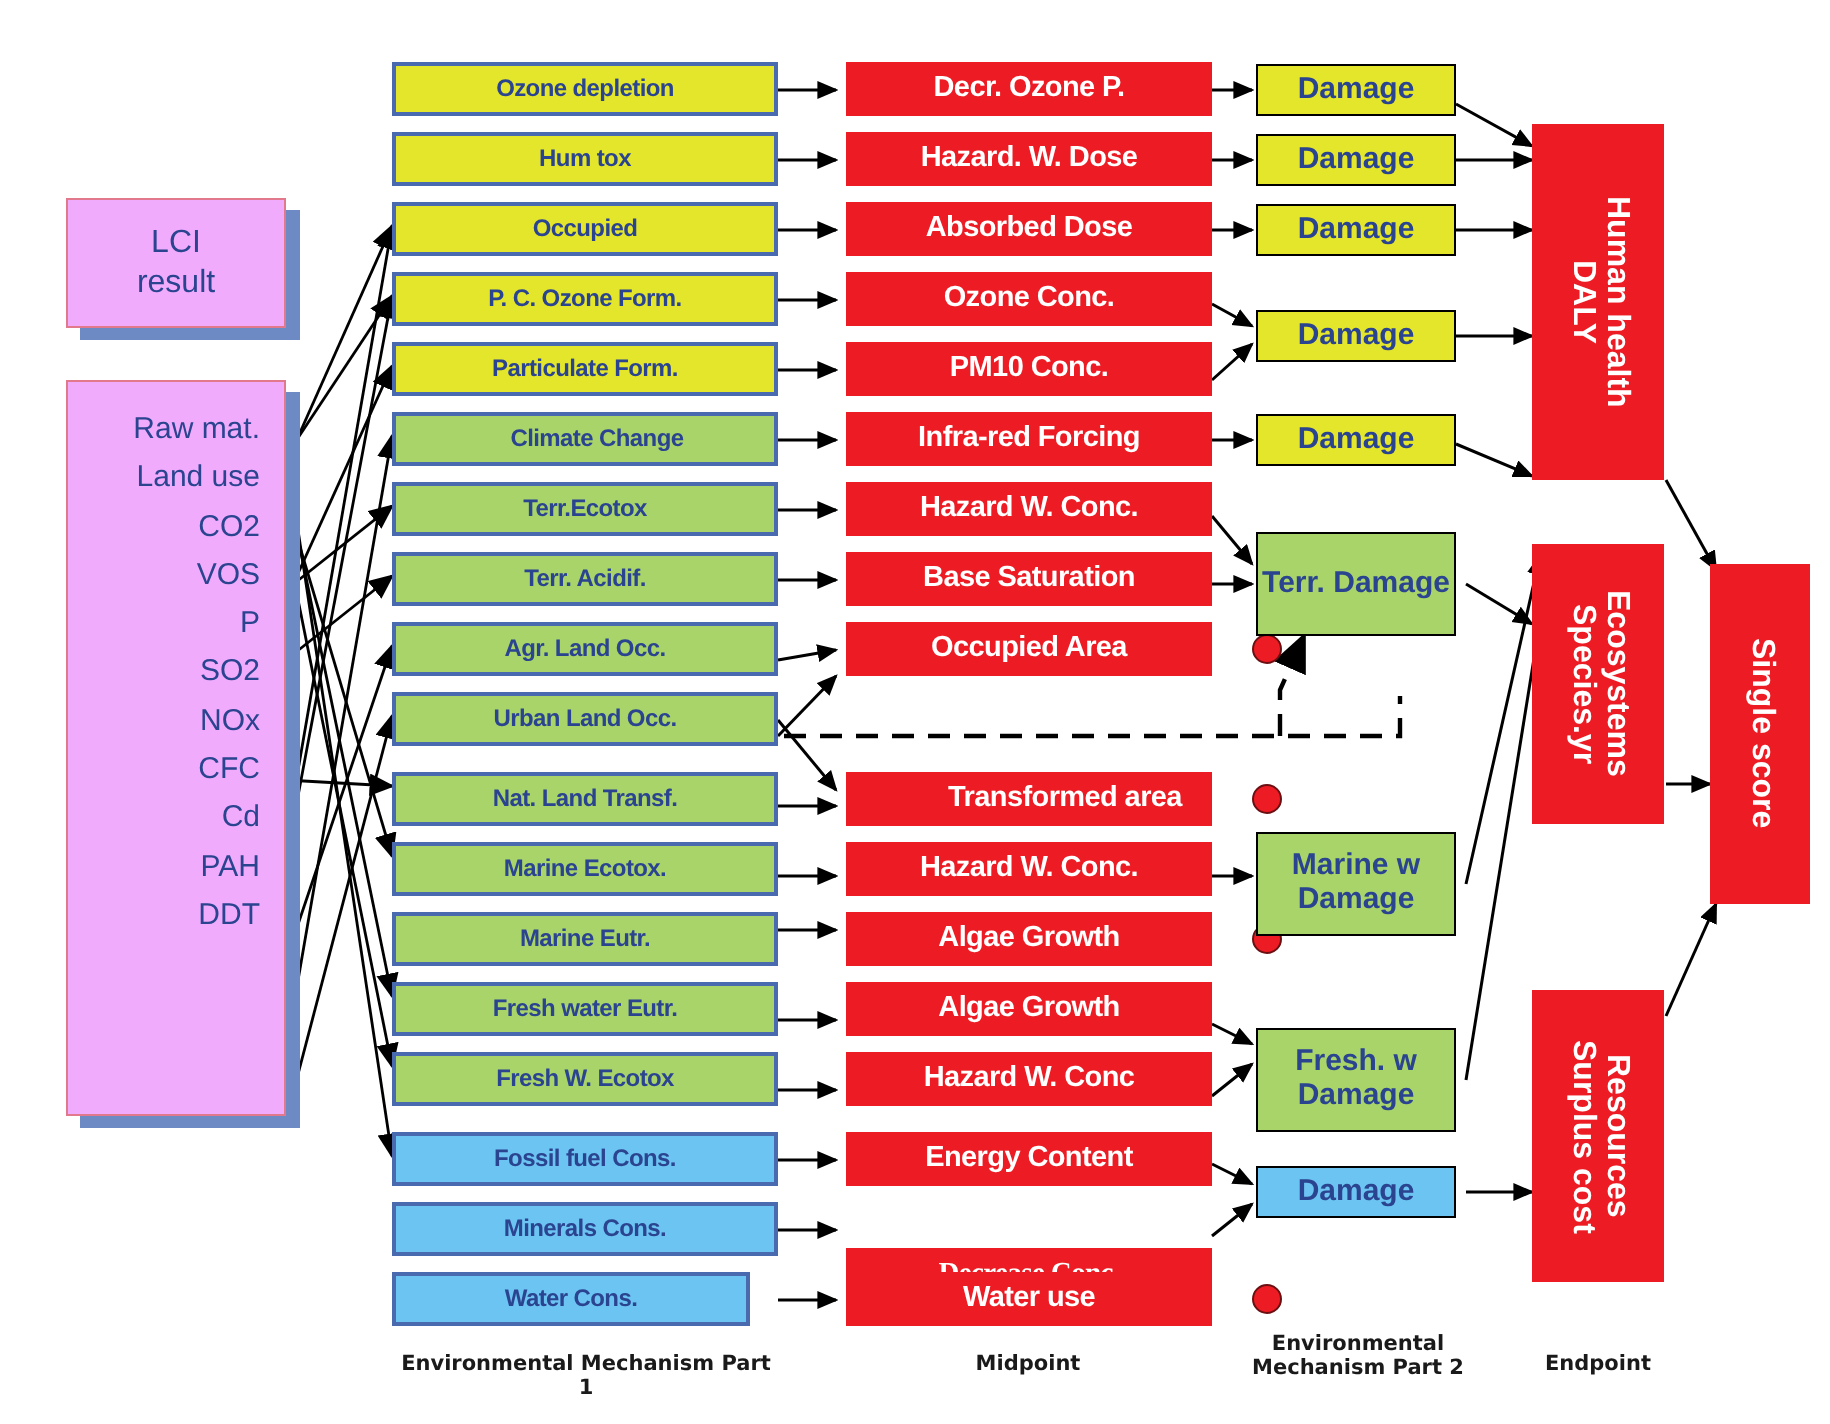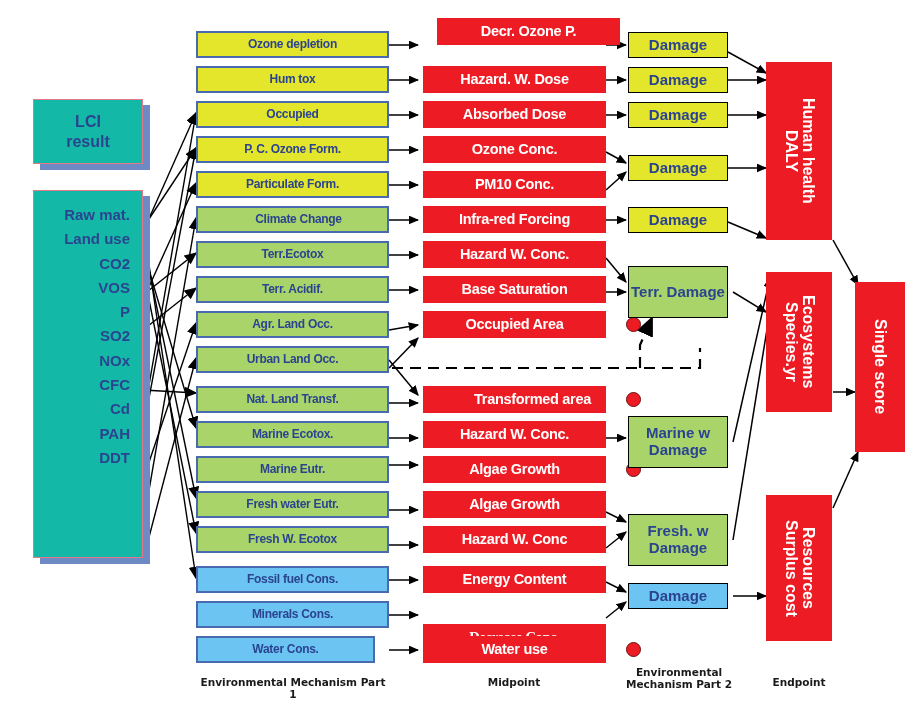--- a/index.html
+++ b/index.html
@@ -69,24 +69,24 @@
     font-size: 16px;
     writing-mode: vertical-rl;
     text-orientation: mixed;
     letter-spacing: 0px;
     line-height: 1.05;
     white-space: pre;
   }
 
   
   .lci {
-    background: #14b8a6;
+    background: #f0abfc;
     border: 1px solid #e1788c;
     color: #2b4490;
-    font-weight: bold;
+    font-weight: normal;
   }
   .lci-shadow {
     position: absolute;
     background: #6e8ac4;
   }
   #lci-result {
     font-size: 16px;
     line-height: 1.2;
     flex-direction: column;
   }
@@ -266,21 +266,21 @@
       <div class="box cat green" style="left: 196px; top: 421px; width: 193px; height: 27px;">Marine Ecotox.</div>
       <div class="box cat green" style="left: 196px; top: 456px; width: 193px; height: 27px;">Marine Eutr.</div>
       <div class="box cat green" style="left: 196px; top: 491px; width: 193px; height: 27px;">Fresh water Eutr.</div>
       <div class="box cat green" style="left: 196px; top: 526px; width: 193px; height: 27px;">Fresh W. Ecotox</div>
       <div class="box cat blue" style="left: 196px; top: 566px; width: 193px; height: 27px;">Fossil fuel Cons.</div>
       <div class="box cat blue" style="left: 196px; top: 601px; width: 193px; height: 27px;">Minerals Cons.</div>
       <div class="box cat blue" style="left: 196px; top: 636px; width: 179px; height: 27px;">Water Cons.</div>
     </div>
 
   <div id="mid-col">
-      <div class="box mid" style="left: 423px; top: 18px; width: 183px; height: 27px; margin-left: 14px;">Decr. Ozone P.</div>
+      <div class="box mid" style="left: 423px; top: 31px; width: 183px; height: 27px;">Decr. Ozone P.</div>
       <div class="box mid" style="left: 423px; top: 66px; width: 183px; height: 27px;">Hazard. W. Dose</div>
       <div class="box mid" style="left: 423px; top: 101px; width: 183px; height: 27px;">Absorbed Dose</div>
       <div class="box mid" style="left: 423px; top: 136px; width: 183px; height: 27px;">Ozone Conc.</div>
       <div class="box mid" style="left: 423px; top: 171px; width: 183px; height: 27px;">PM10 Conc.</div>
       <div class="box mid" style="left: 423px; top: 206px; width: 183px; height: 27px;">Infra-red Forcing</div>
       <div class="box mid" style="left: 423px; top: 241px; width: 183px; height: 27px;">Hazard W. Conc.</div>
       <div class="box mid" style="left: 423px; top: 276px; width: 183px; height: 27px;">Base Saturation</div>
       <div class="box mid" style="left: 423px; top: 311px; width: 183px; height: 27px;">Occupied Area</div>
       <div class="dot" style="left: 626px; top: 317px;"></div>
       <div class="box mid" style="left: 423px; top: 386px; width: 183px; height: 27px; padding-left: 36px;">Transformed area</div>

